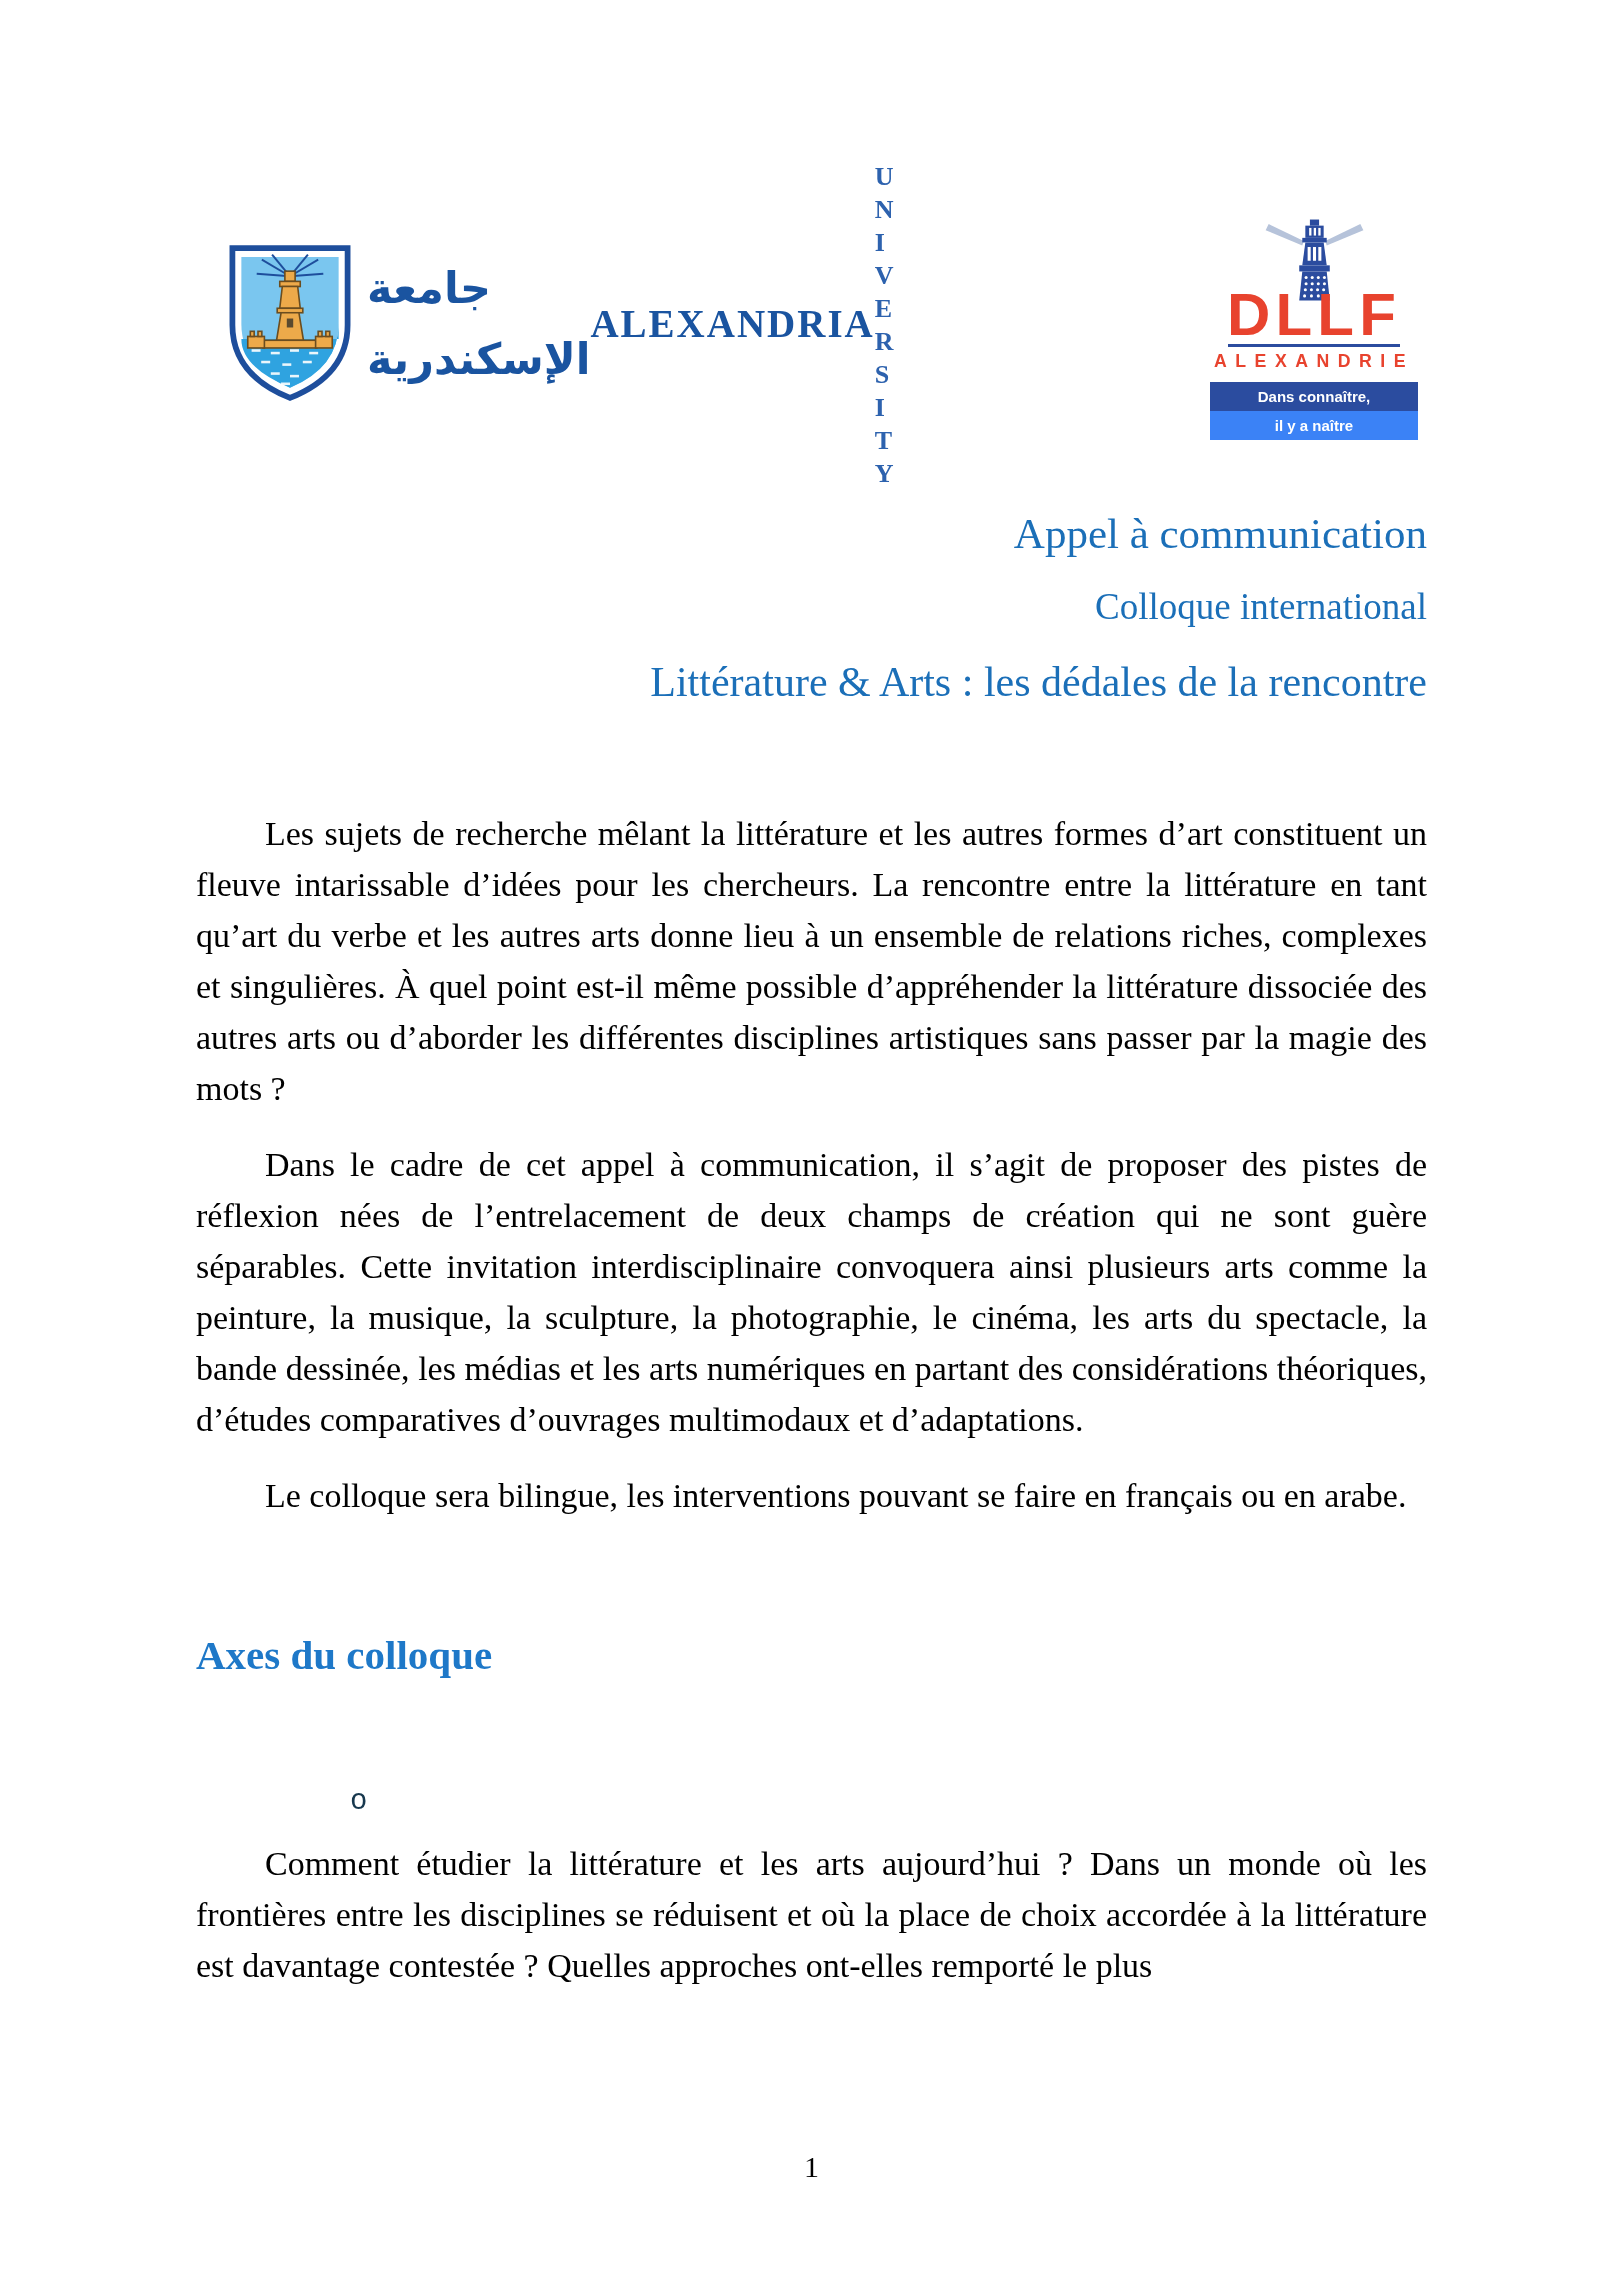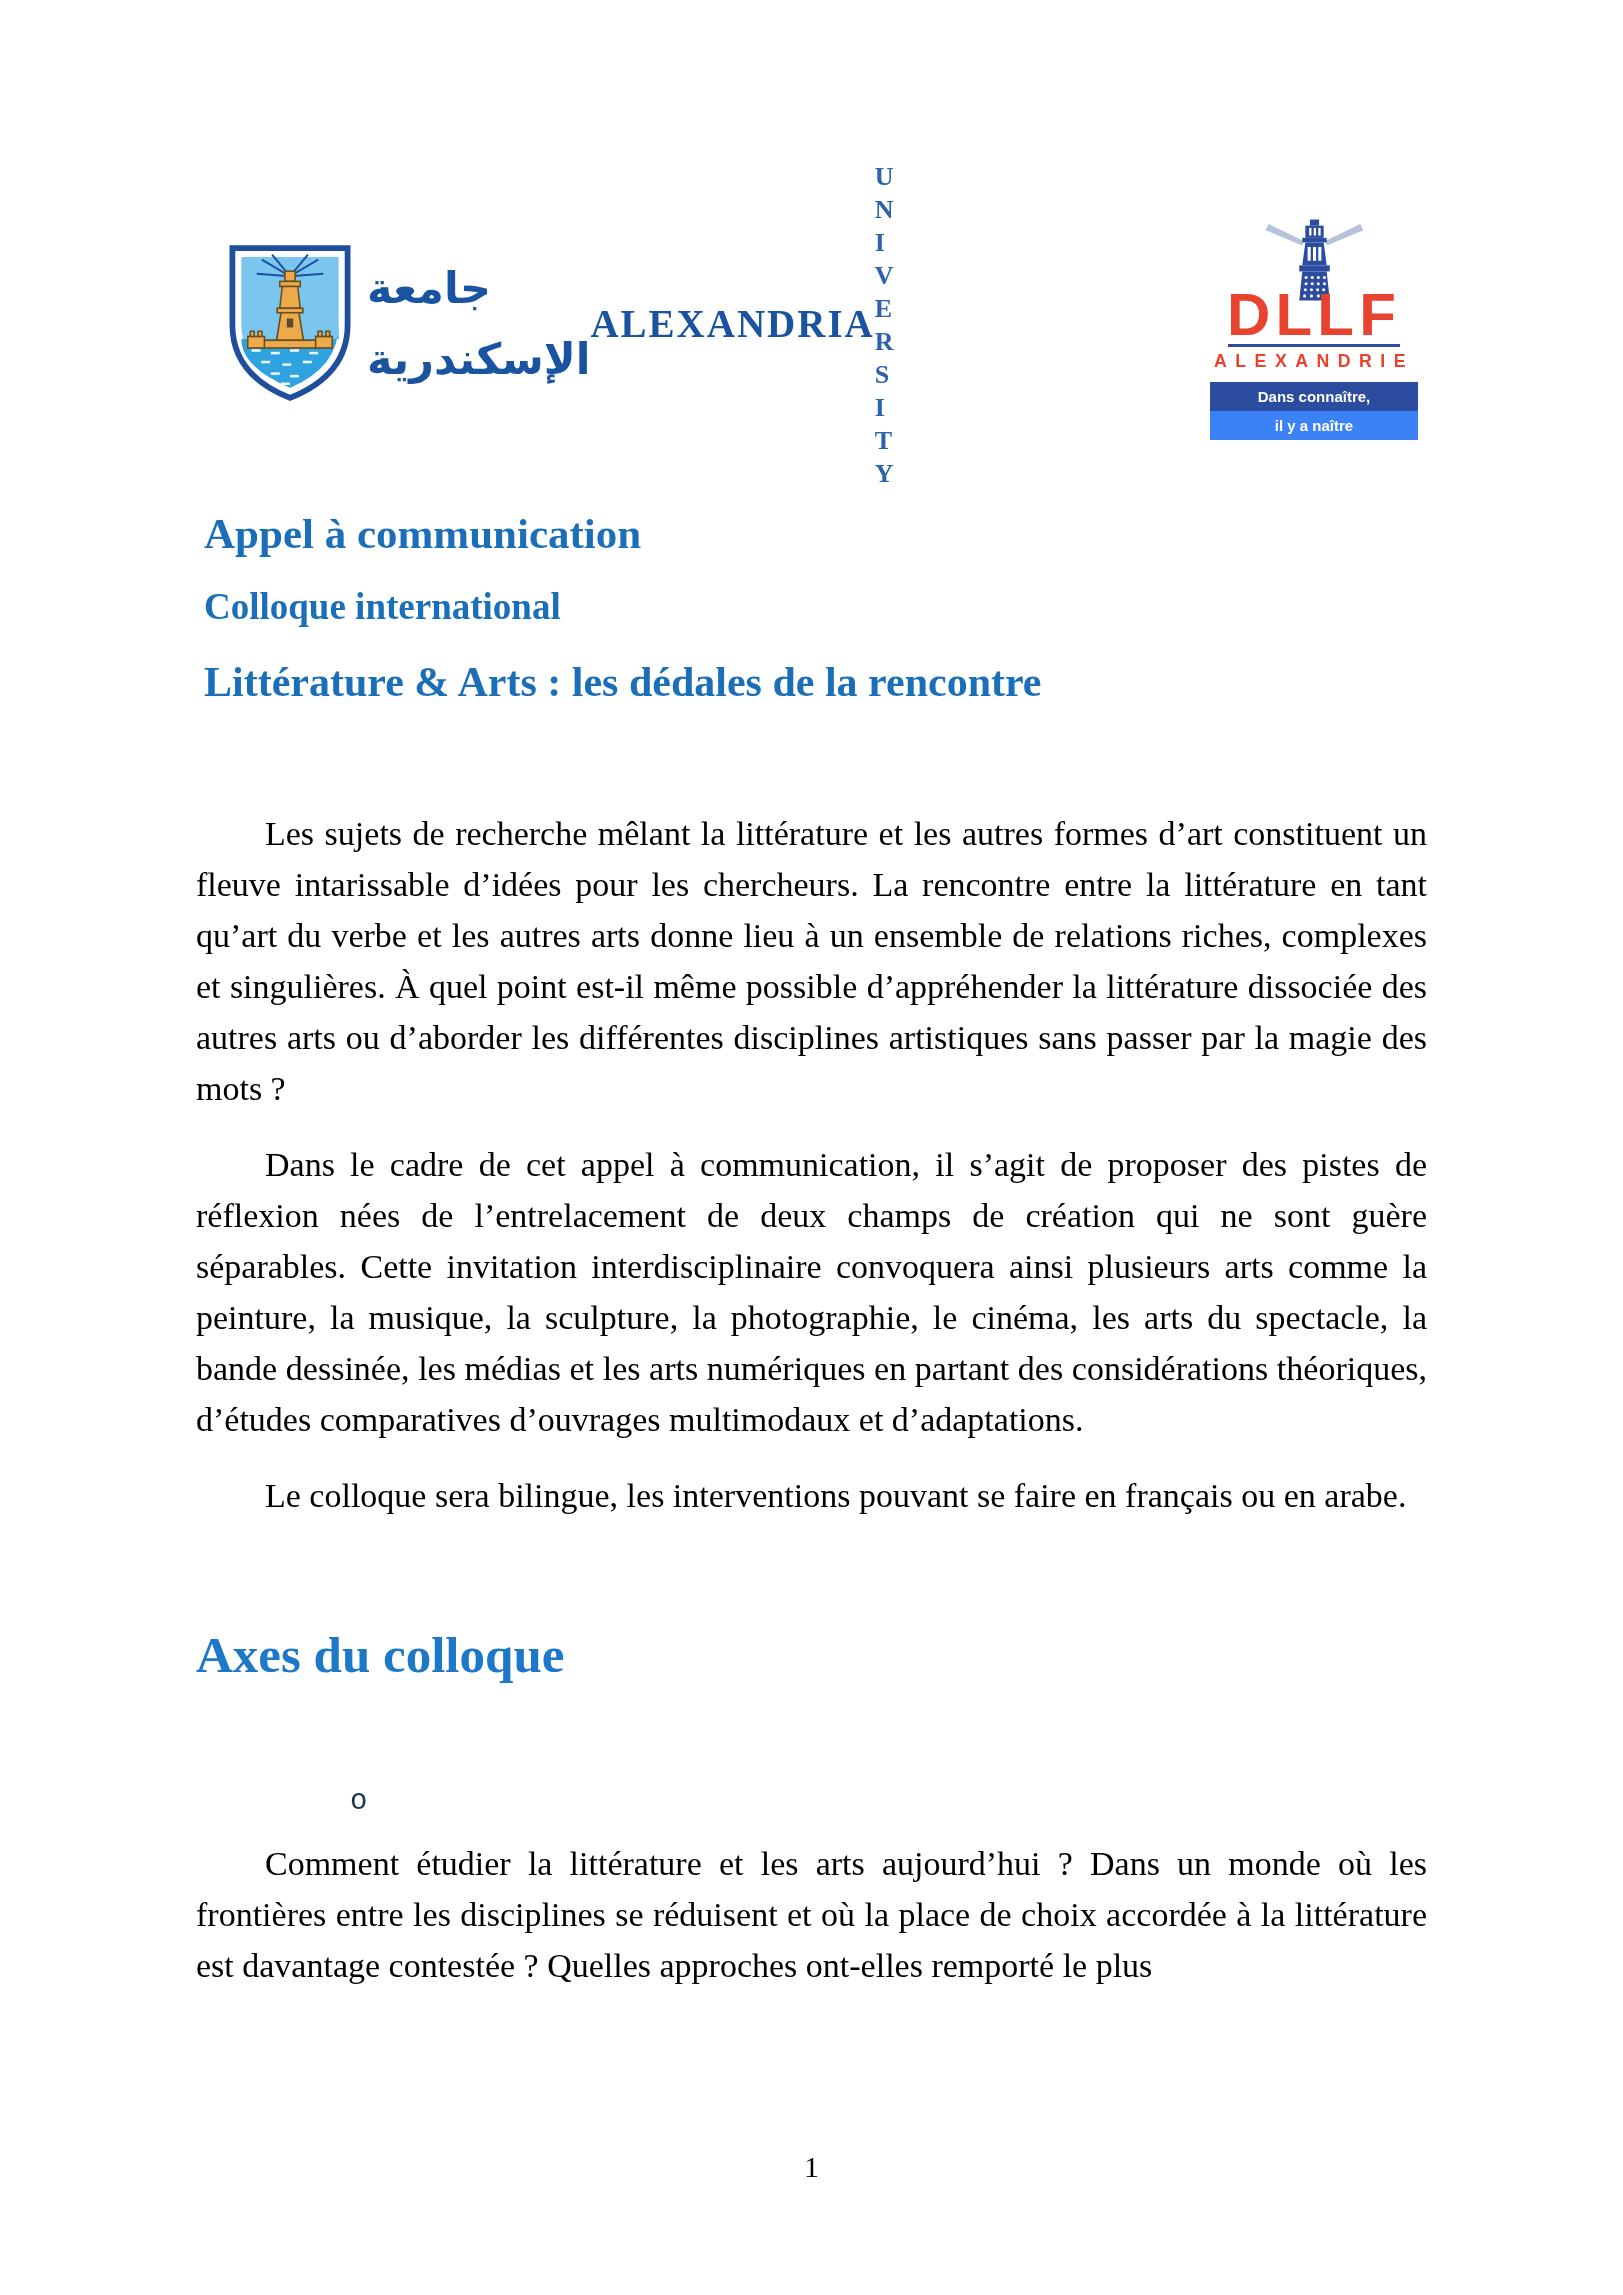--- a/index.html
+++ b/index.html
@@ -22,29 +22,29 @@
     color:#E8432E;text-align:center;letter-spacing:5.2px;margin-top:-13px;}
   .dllf-rule{height:3.3px;background:#2B4C9F;margin:2.6px 18.3px 3.9px;}
   .dllf-city{font-family:"Liberation Sans", sans-serif;font-weight:bold;font-size:17.7px;letter-spacing:8.5px;
     color:#E8432E;text-align:center;}
   .dllf-banner-blue,.dllf-banner-red{font-family:"Liberation Sans", sans-serif;font-weight:bold;color:#fff;
     text-align:center;font-size:15px;line-height:29px;}
   .dllf-banner-blue{background:#2B4C9F;margin-top:10.5px;}
   .dllf-banner-red{background:#3b82f6;}
 
   
-  .title-block{position:absolute;left:204px;right:196px;top:504px;text-align:left;font-weight:bold;}
+  .title-block{position:absolute;left:196px;right:196px;top:504px;text-align:right;font-weight:normal;}
   .title-main{font-size:43px;line-height:59px;color:#1B6FB8;}
   .title-sub{font-size:37px;line-height:52px;color:#1B6FB8;margin-top:18.3px;}
   .title-theme{font-size:42px;line-height:59px;color:#1B6FB8;margin-top:19.6px;}
 
   
   .content{position:absolute;left:196px;width:1231px;top:808px;font-size:34px;line-height:51px;}
   .content p{margin:0 0 25px 0;text-align:justify;text-indent:69px;}
-  .axes-heading{font-size:51px;line-height:52px;font-weight:bold;color:#1E78C8;margin:108px 0 0 0;}
+  .axes-heading{font-size:41px;line-height:52px;font-weight:bold;color:#1E78C8;margin:108px 0 0 0;}
   .bullet-line{margin:95px 0 10.5px 0;padding-left:154px;display:flex;align-items:baseline;}
   .bullet-marker{font-family:"Liberation Mono", monospace;font-size:29px;color:#17384E;margin-right:27.5px;}
   .bullet-label{font-weight:bold;font-size:35px;color:#17384E;}
   .content p.last{margin-bottom:0;}
 
   .page-number{position:absolute;left:0;right:0;top:2150px;text-align:center;font-size:30px;}
 </style>
 </head>
 <body>
 

